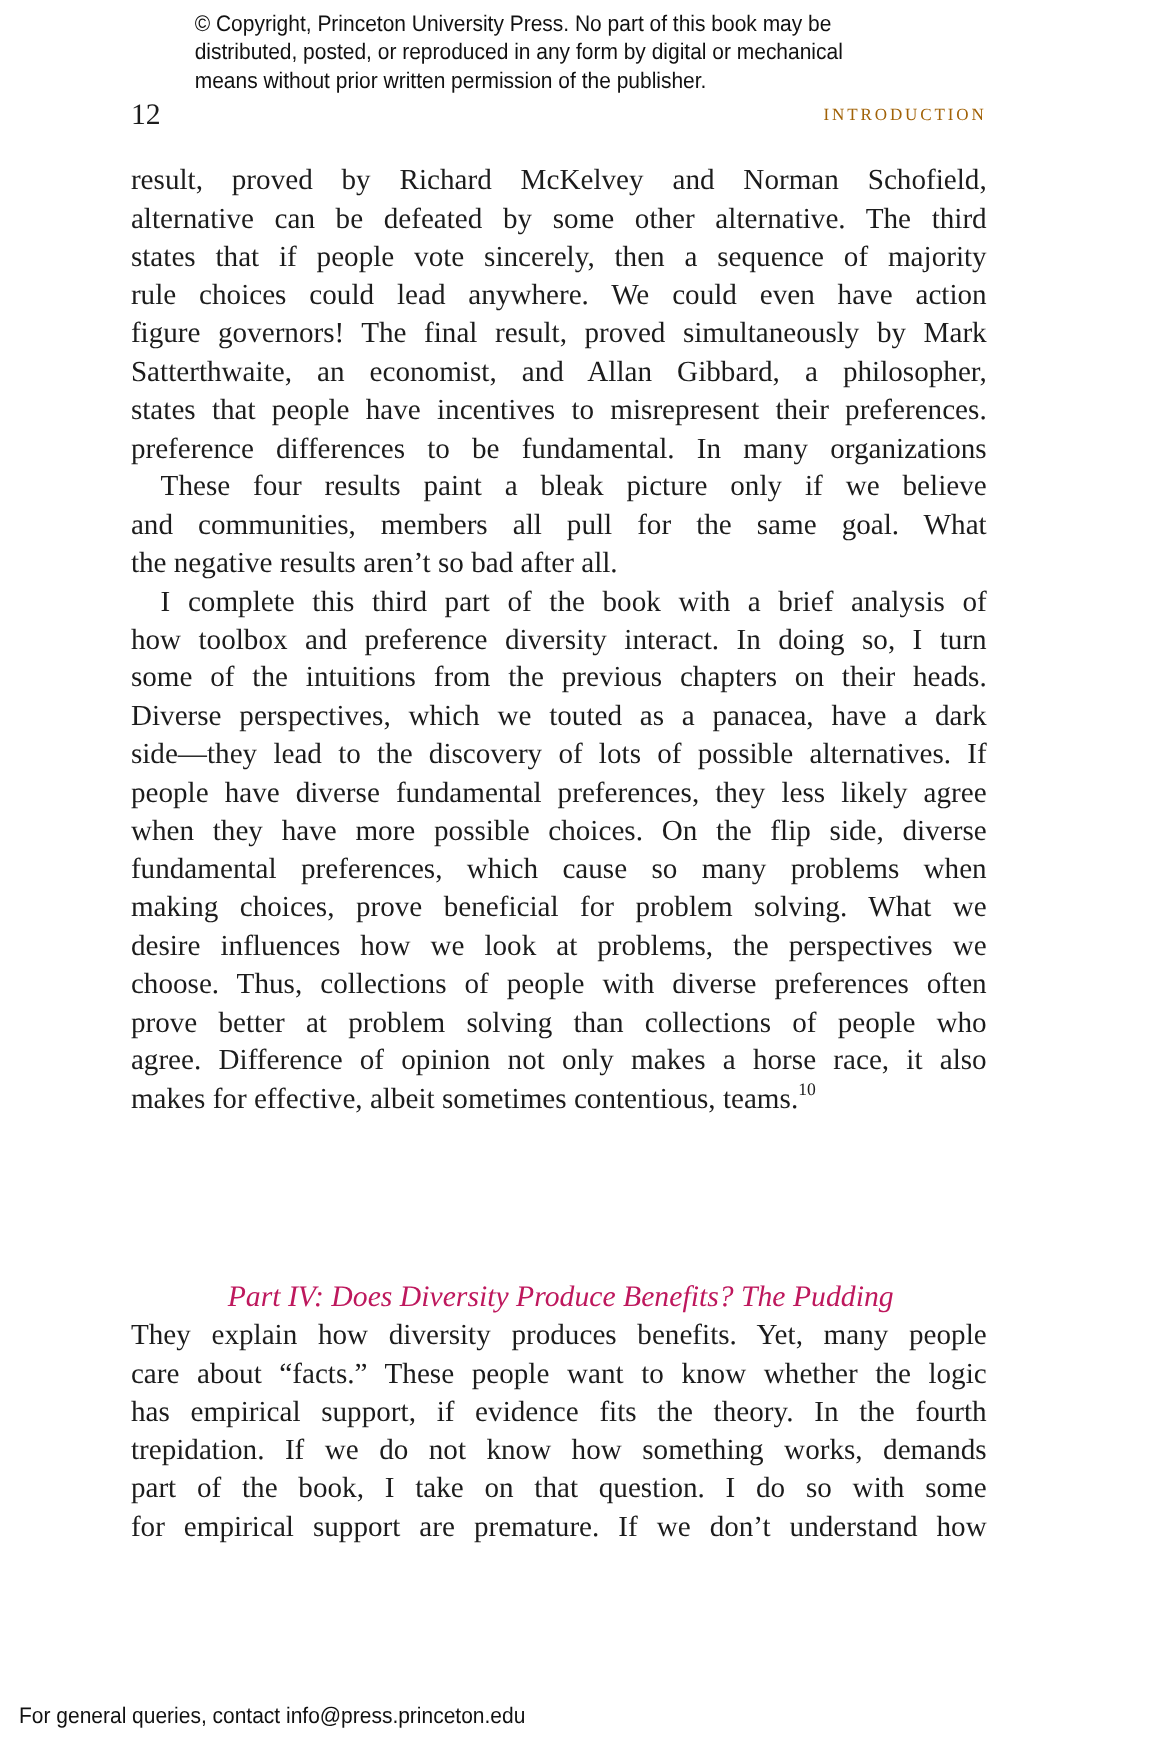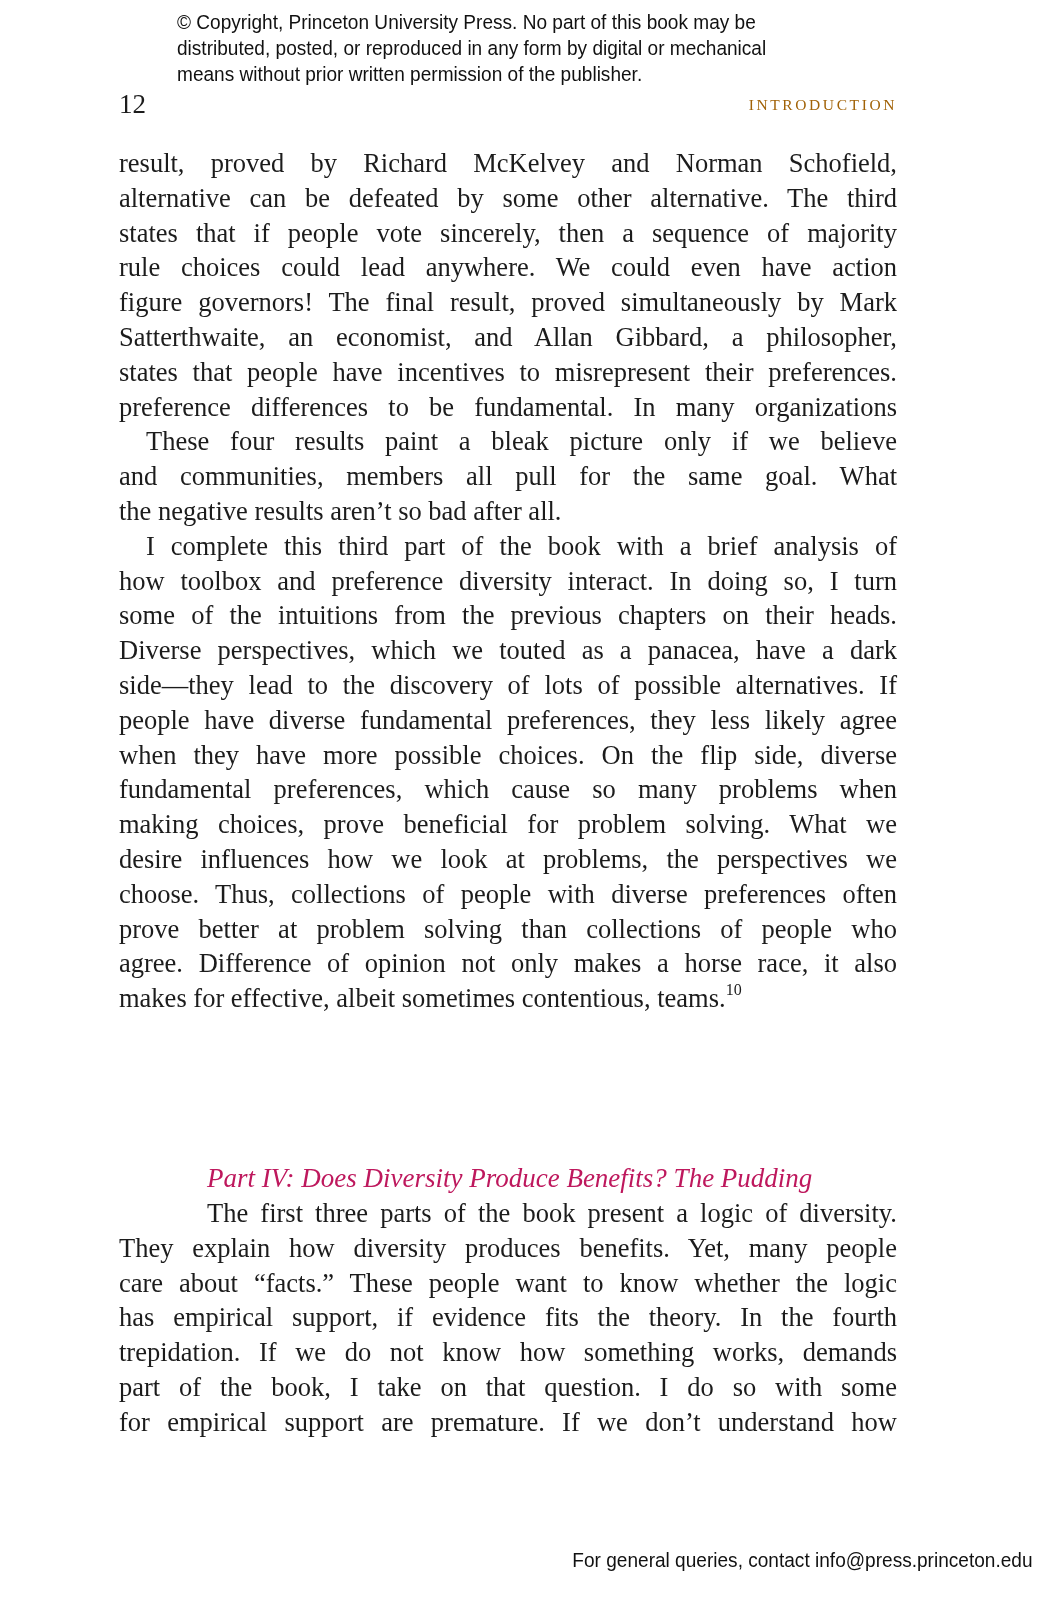--- a/index.html
+++ b/index.html
@@ -86,21 +86,21 @@
       font-size: 16px;
       vertical-align: 0;
       position: relative;
       top: -12px;
     }
     .footer {
       position: absolute;
       left: 0;
       width: 1050px;
       top: 1548px;
-      text-align: right;
+      text-align: left;
       font-family: "Liberation Sans", sans-serif;
       font-size: 20.5px;
       color: #111111;
     }
     .footer span {
       display: inline-block;
       transform: scaleX(0.93);
     }
   </style>
 </head>
@@ -139,21 +139,20 @@
   <span class="line">desire influences how we look at problems, the perspectives we</span>
   <span class="line">choose. Thus, collections of people with diverse preferences often</span>
   <span class="line">prove better at problem solving than collections of people who</span>
   <span class="line">agree. Difference of opinion not only makes a horse race, it also</span>
   <span class="line last"><span>makes for effective, albeit sometimes contentious, teams.</span><sup class="footnote">10</sup></span>
 </div>
 
 <div class="section-heading">Part IV: Does Diversity Produce Benefits? The Pudding</div>
 
 <div class="body-text block2">
-  <span class="line indent-big">The first three parts of the book present a logic of diversity.</span>
   <span class="line">They explain how diversity produces benefits. Yet, many people</span>
   <span class="line">care about “facts.” These people want to know whether the logic</span>
   <span class="line">has empirical support, if evidence fits the theory. In the fourth</span>
   <span class="line">trepidation. If we do not know how something works, demands</span>
   <span class="line">part of the book, I take on that question. I do so with some</span>
   <span class="line">for empirical support are premature. If we don’t understand how</span>
 </div>
 
 <div class="footer">
   <span>For general queries, contact info@press.princeton.edu</span>

